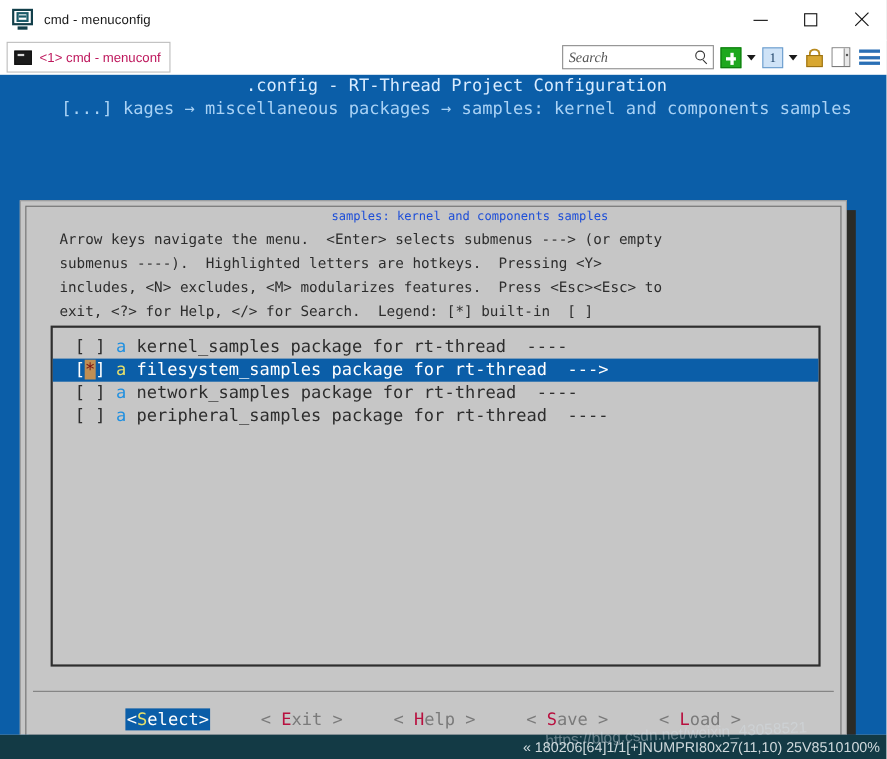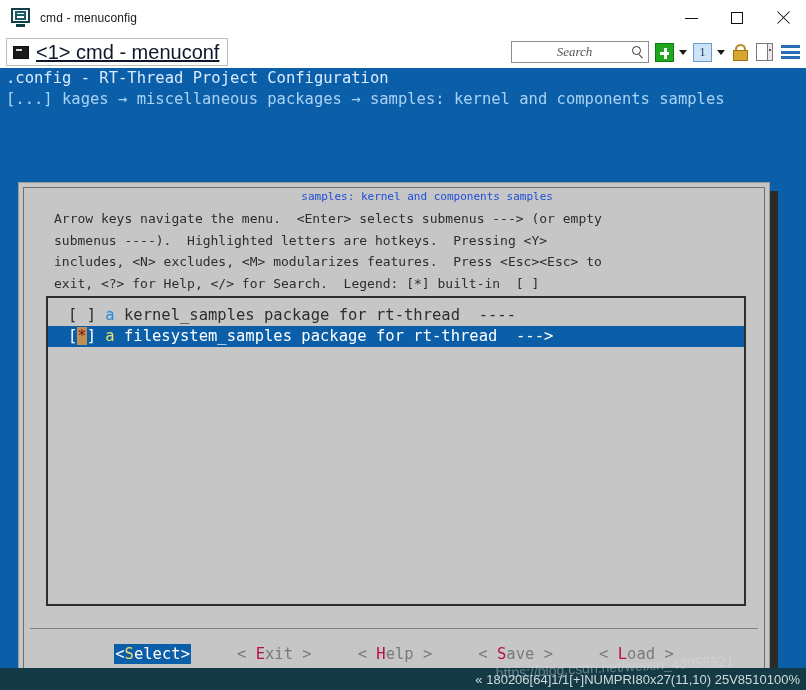--- a/index.html
+++ b/index.html
@@ -63,25 +63,25 @@
     border:1px solid #bdbdbd;background:#ffffff;
     display:flex;align-items:center;padding:0 8px 0 6px;
   }
   .tab-ico{
     width:16px;height:13px;background:#1b1b1b;margin-right:7px;position:relative;
     flex:0 0 auto;border:1px solid #111;box-sizing:border-box;
   }
   .tab-ico:after{
     content:"";position:absolute;left:2px;top:2px;width:6px;height:2px;background:#d8d8d8;
   }
-  .tab-label{font-size:20px;color:#0f172a;white-space:nowrap;text-decoration:underline;}
+  .tab-label{font-size:12px;color:#be185d;white-space:nowrap;}
   .toolbar{margin-left:auto;display:flex;align-items:center;padding-right:6px;}
   .searchbox{
     width:138px;height:22px;border:1px solid #8d8d8d;background:#fff;
-    display:flex;align-items:center;padding:0 3px 0 5px;box-sizing:border-box;text-align:center;
+    display:flex;align-items:center;padding:0 3px 0 5px;box-sizing:border-box;
   }
   .searchbox .ph{
     font-style:italic;font-size:13px;color:#555;flex:1;
     font-family:"Liberation Serif", serif;
   }
   .mag{width:13px;height:13px;position:relative;flex:0 0 auto;}
   .mag:before{
     content:"";position:absolute;left:0;top:0;width:9px;height:9px;
     border:1px solid #333;border-radius:50%;box-sizing:border-box;
   }
@@ -125,21 +125,21 @@
   .burger i{display:block;height:3px;background:#2a6fb5;}
 
   
   .terminal{
     position:absolute;left:0;top:68px;width:806px;height:600px;
     background:#0b5ea8;overflow:hidden;
     font-family:"DejaVu Sans Mono","Liberation Mono",monospace;
   }
   .term-line{
     font-size:15.5px;line-height:21px;color:#cfe6ff;white-space:pre;
-    padding-left:6px;letter-spacing:0px;
+    padding-left:24px;letter-spacing:0px;text-align:center;
   }
   .term-line.t1{color:#d9ecff;}
   .term-line.t2{color:#a9d2f5;}
 
   
   .dlg-shadow{
     position:absolute;left:26px;top:123px;width:752px;height:534px;background:#2b2b27;
   }
   .dialog{
     position:absolute;left:18px;top:114px;width:752px;height:534px;
@@ -279,20 +279,22 @@
 
         <div class="help" id="help-text">Arrow keys navigate the menu.  &lt;Enter&gt; selects submenus ---&gt; (or empty
 submenus ----).  Highlighted letters are hotkeys.  Pressing &lt;Y&gt;
 includes, &lt;N&gt; excludes, &lt;M&gt; modularizes features.  Press &lt;Esc&gt;&lt;Esc&gt; to
 exit, &lt;?&gt; for Help, &lt;/&gt; for Search.  Legend: [*] built-in  [ ]</div>
 
         <div class="listbox">
           <div class="list-rows" id="menu-list">
               <div class="row"><span>[</span><span> </span><span>] </span><span class="hot">a</span><span> kernel_samples package for rt-thread  ----</span></div>
               <div class="row sel"><span>[</span><span class="cursor">*</span><span>] </span><span class="hot">a</span><span> filesystem_samples package for rt-thread  ---&gt;</span></div>
+              <div class="row"><span>[</span><span> </span><span>] </span><span class="hot">a</span><span> network_samples package for rt-thread  ----</span></div>
+              <div class="row"><span>[</span><span> </span><span>] </span><span class="hot">a</span><span> peripheral_samples package for rt-thread  ----</span></div>
             </div>
         </div>
 
         <div class="btnbar-sep"></div>
         <div class="buttons" id="button-bar"><span class="btn active"><span>&lt;</span><span class="k">S</span><span>elect</span><span>&gt;</span></span><span class="btn"><span>&lt; </span><span class="k">E</span><span>xit</span><span> &gt;</span></span><span class="btn"><span>&lt; </span><span class="k">H</span><span>elp</span><span> &gt;</span></span><span class="btn"><span>&lt; </span><span class="k">S</span><span>ave</span><span> &gt;</span></span><span class="btn"><span>&lt; </span><span class="k">L</span><span>oad</span><span> &gt;</span></span></div>
       </div>
     </div>
   </div>
 
   <div class="statusbar">

